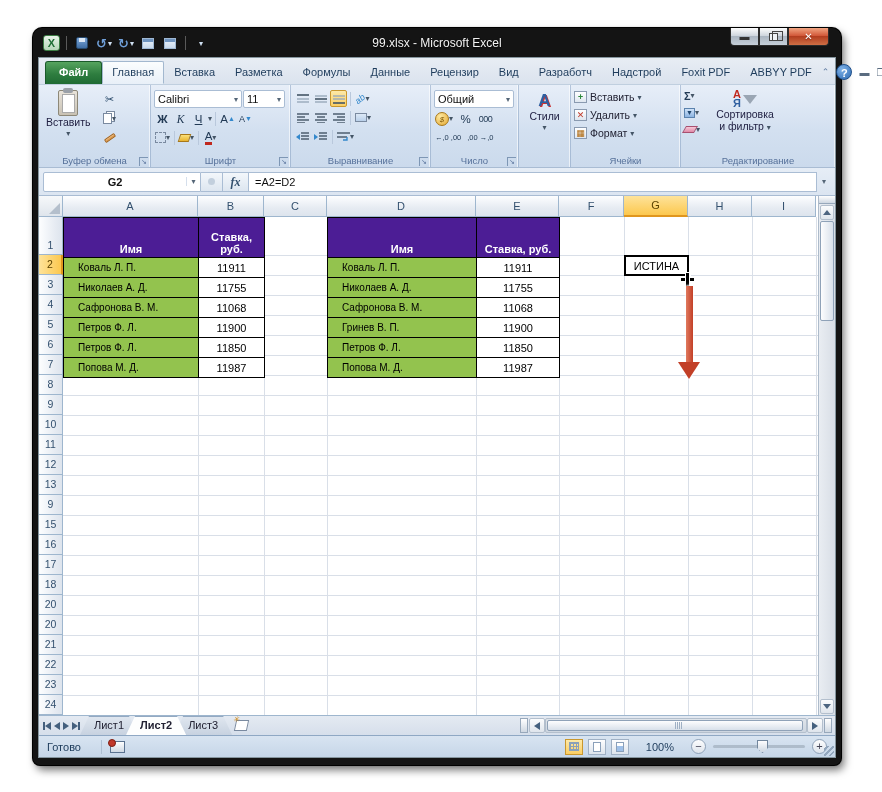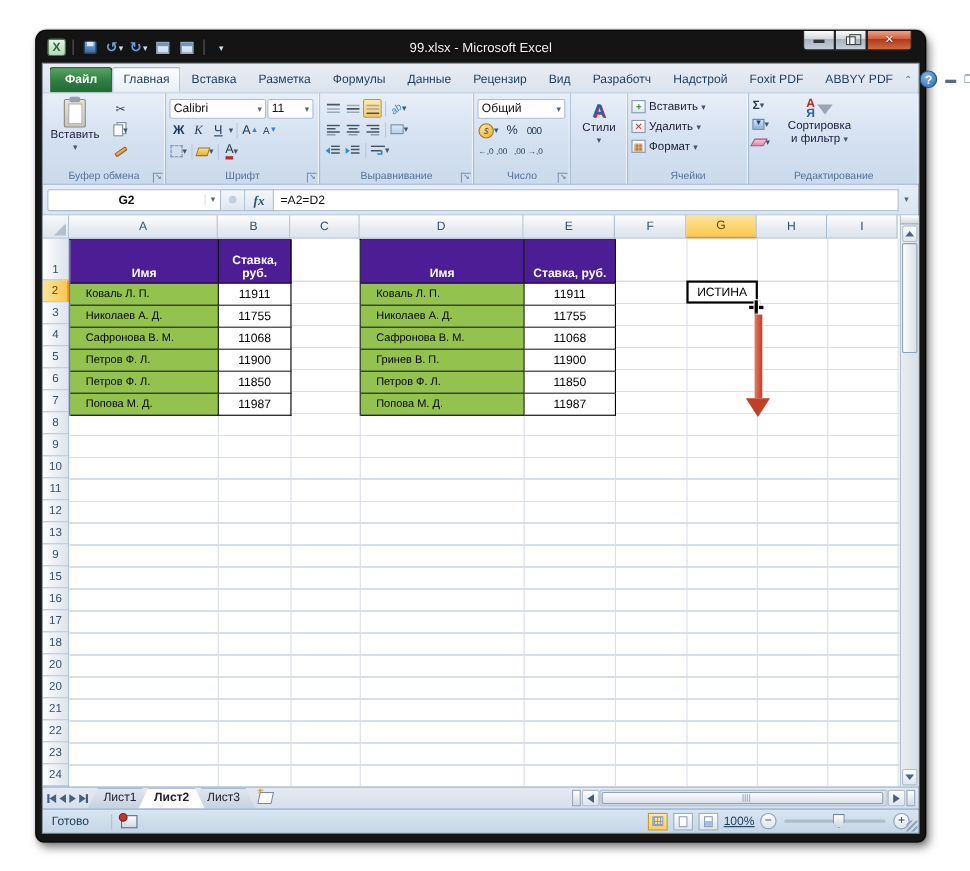--- a/index.html
+++ b/index.html
@@ -153,21 +153,21 @@
   .ready { min-width:46px; }
   .ssep { width:1px; height:14px; background:#aebfd2; margin:0 8px; }
   .macroic { width:15px; height:12px; border:1px solid #5a7290; background:linear-gradient(#fefefe,#cfd9e4); position:relative; }
   .macroic:before { content:""; position:absolute; left:-3px; top:-3px; width:6px; height:6px; border-radius:50%; background:#c1392b; border:1px solid #7e1e12; }
   .srt { margin-left:auto; display:flex; align-items:center; gap:5px; }
   .vwb { width:18px; height:16px; border:1px solid #9fb0c4; background:linear-gradient(#fdfdfe,#dde4ec); display:flex; align-items:center; justify-content:center; }
   .vwb.sel { background:linear-gradient(#fde9a8,#fbce63); border-color:#c9972e; }
   .vg { width:10px; height:9px; background:repeating-linear-gradient(#8aa0ba 0 1px,transparent 1px 3px),repeating-linear-gradient(90deg,#8aa0ba 0 1px,transparent 1px 3px); border:1px solid #8aa0ba; }
   .pg { width:8px; height:10px; background:#fff; border:1px solid #8aa0ba; }
   .pg.brk { background:linear-gradient(#fff 40%,#9fc0e8 40%); }
-  .zoomtxt { margin:0 0;text-decoration:underline; }
+  .zoomtxt { margin:0 12px; }
   .zbtn { width:15px; height:15px; border-radius:50%; border:1px solid #8fa2b8; background:linear-gradient(#fdfdfe,#dde4ec); text-align:center; line-height:13px; font-size:11px; color:#445; }
   .ztrack { width:92px; height:3px; background:#aebccb; border-radius:2px; position:relative; margin:0 2px; }
   .ztick { position:absolute; left:50%; top:-3px; width:1px; height:9px; background:#8fa2b8; }
   .zthumb { position:absolute; left:44px; top:-5px; width:11px; height:13px; background:linear-gradient(#fdfdfe,#cdd7e2); border:1px solid #72879e; clip-path:polygon(0 0,100% 0,100% 62%,50% 100%,0 62%); }
   .gripc { position:absolute; right:1px; bottom:1px; width:10px; height:10px; background:repeating-linear-gradient(135deg,transparent 0 2px,#93a7bd 2px 4px); }
 </style>
 </head>
 <body>
 
 <div id="win">

